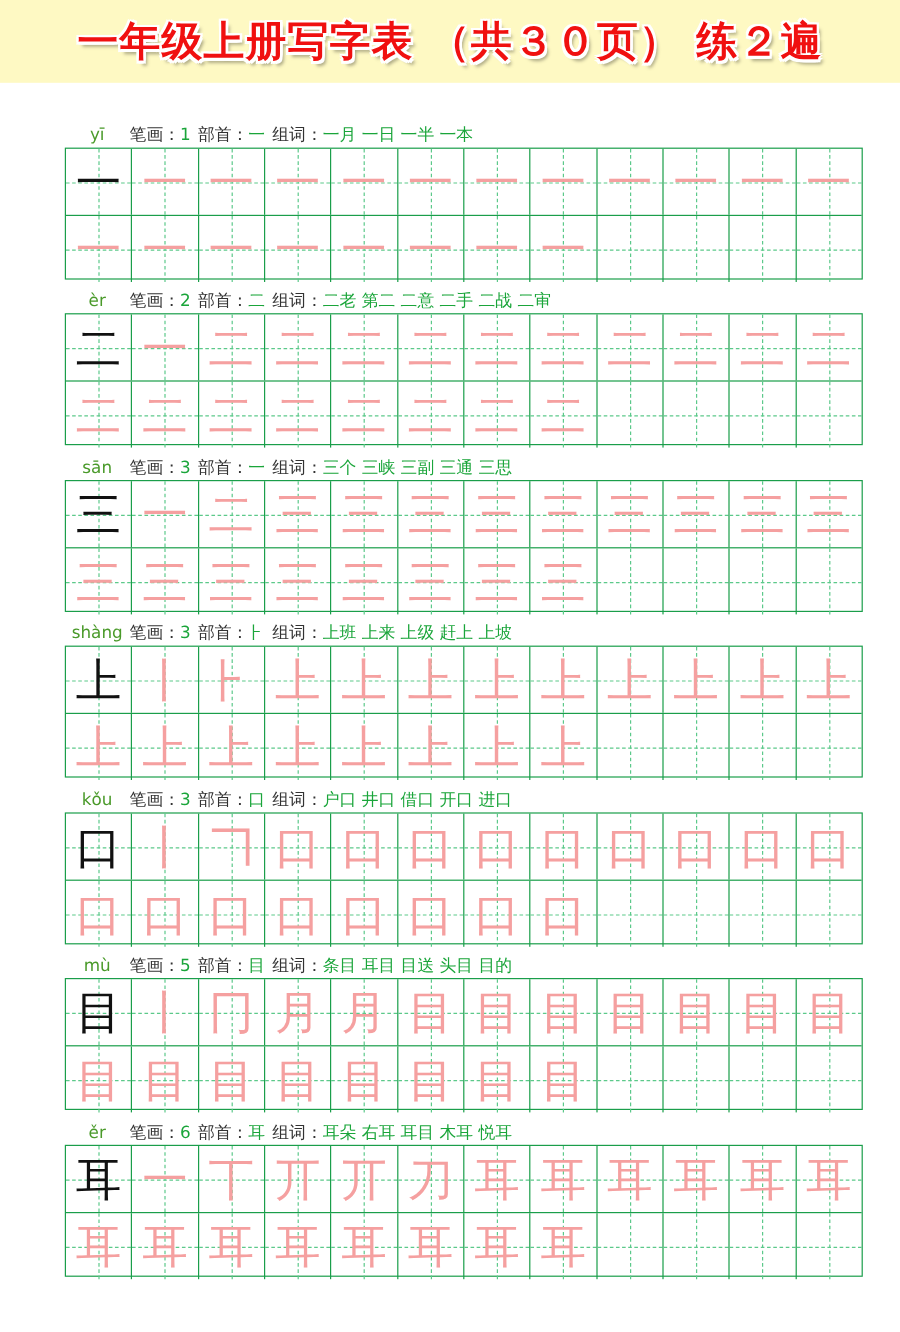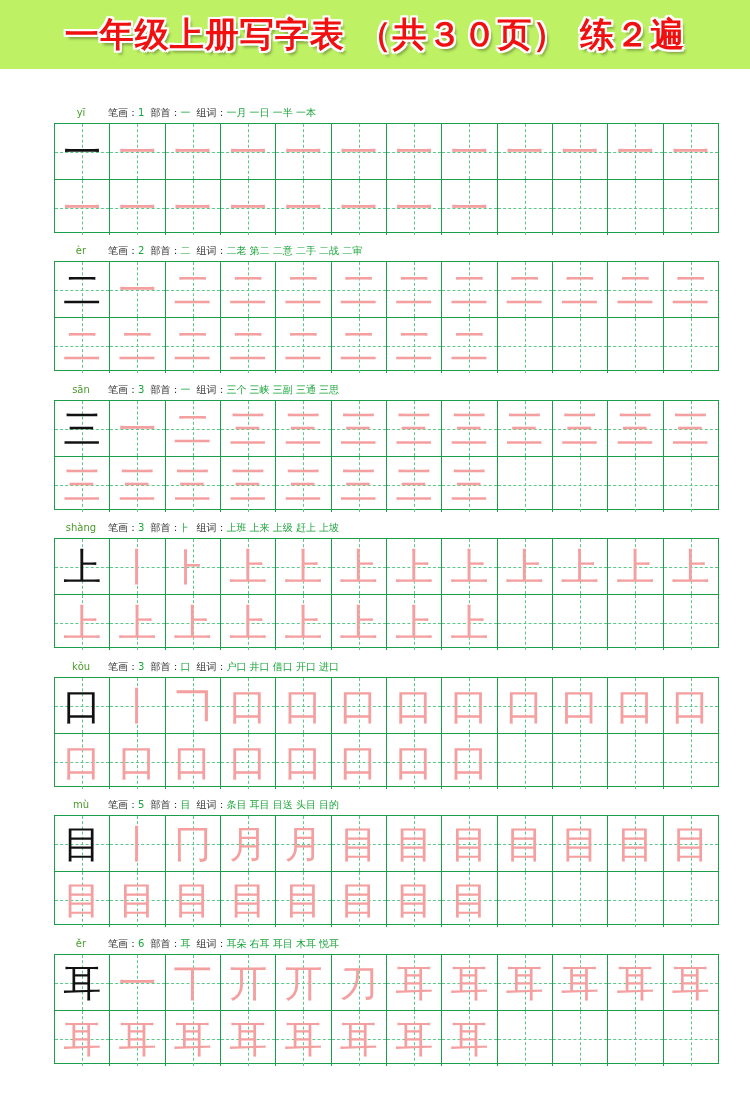--- a/index.html
+++ b/index.html
@@ -1,26 +1,26 @@
 <!DOCTYPE html>
 <html><head>
 <meta charset="utf-8">
 <style>
   html, body { margin:0; padding:0; }
   body { width:750px; height:1110px; background:#ffffff; position:relative; overflow:hidden;
          font-family:"DejaVu Sans", sans-serif; }
-  .banner { position:absolute; left:0; top:0; width:750px; height:69px; background:#bef264;
+  .banner { position:absolute; left:0; top:0; width:750px; height:69px; background:#fef9c3;
             display:flex; align-items:center; justify-content:center; }
   .banner-title { font-size:34px; font-weight:bold; color:#f01010; letter-spacing:1px;
             text-shadow: 2px 0 0 #fff, -2px 0 0 #fff, 0 2px 0 #fff, 0 -2px 0 #fff,
                          2px 2px 0 #fff, -2px -2px 0 #fff, 2px -2px 0 #fff, -2px 2px 0 #fff,
                          3px 4px 3px rgba(0,0,0,0.35);
             white-space:pre; }
   .block { position:absolute; left:54px; width:665px; }
-  .info { position:absolute; left:0; top:-17px; height:14px; font-size:10px; line-height:14px;
+  .info { position:absolute; left:0; top:-17px; height:14px; font-size:14px; line-height:14px;
           white-space:nowrap; color:#333; }
   .info .pinyin { display:inline-block; width:54px; text-align:center; color:#4a9a2a; }
   .info .lbl { color:#333; }
   .info .val { color:#1aa53a; margin-right:6px; }
   .grid { position:absolute; left:0; top:0; width:665px; height:110px;
           border:1.5px solid #1a9e4a; box-sizing:border-box; }
   .row { display:flex; height:55px; }
   .row + .row { border-top:1.5px solid #1a9e4a; }
   .cell { position:relative; flex:1; box-sizing:border-box; display:flex; align-items:center; justify-content:center; }
   .cell + .cell { border-left:1.5px solid #1a9e4a; }

